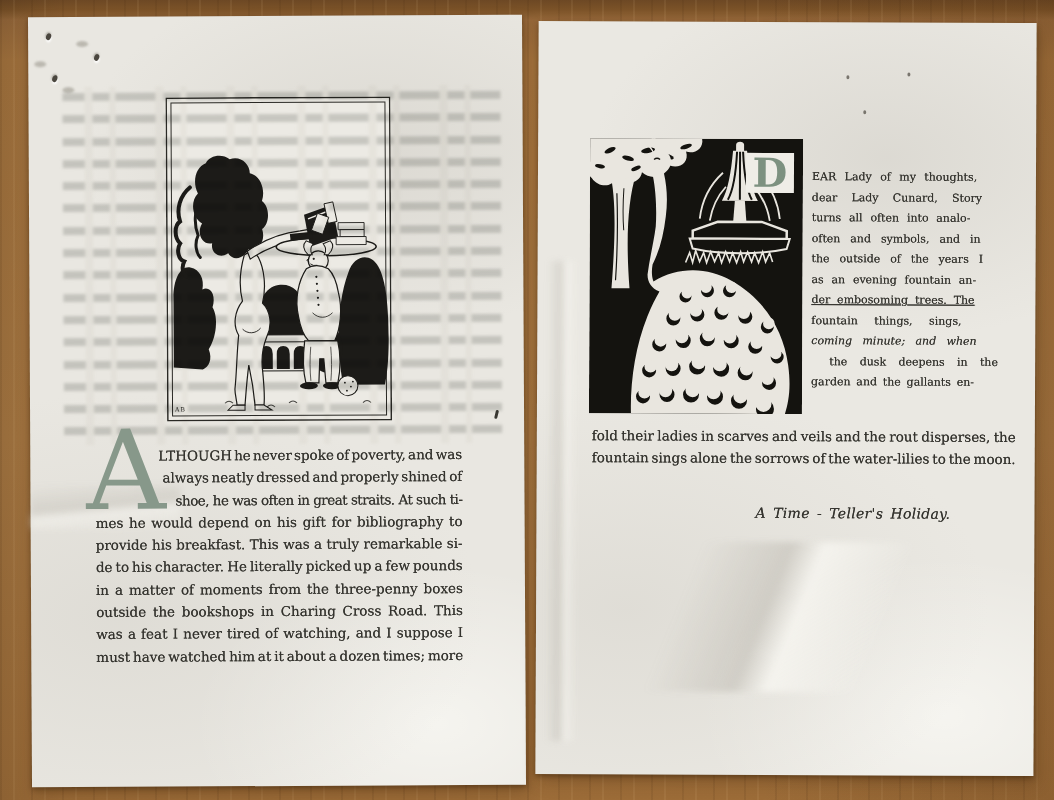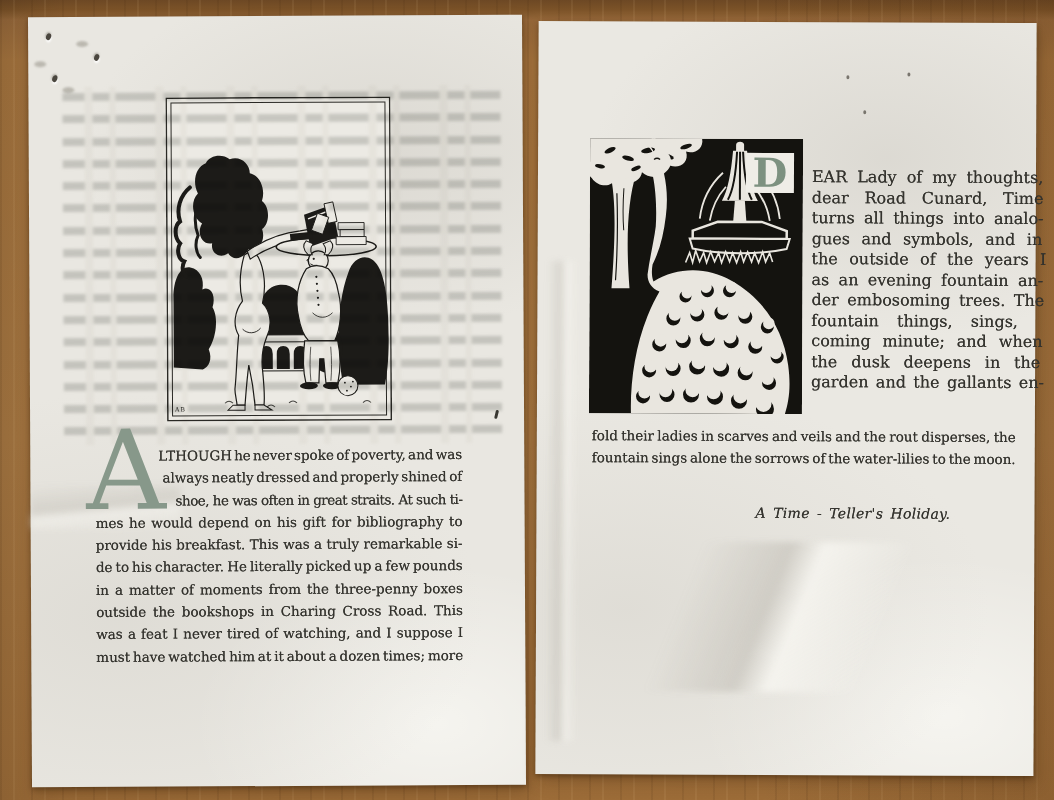--- a/index.html
+++ b/index.html
@@ -72,21 +72,21 @@
   .tb-left .jline{height:22.3px;line-height:22.3px;font-size:13.5px;}
   .ind0{margin-left:63px;width:304px;}
   .ind1{margin-left:67px;width:300px;}
   .ind2{margin-left:80px;width:287px;}
   .indN{width:367px;}
   .dropcap{
     position:absolute;left:56px;top:414px;z-index:4;
     font-size:110px;line-height:80px;color:#87988a;letter-spacing:0;
   }
   .tb-col{left:274px;top:145px;width:205px;}
-  .tb-col .jline{height:20.5px;line-height:20.5px;font-size:16px;width:205px;}
+  .tb-col .jline{height:20.5px;line-height:20.5px;font-size:11px;width:205px;}
   .tb-full{left:55px;top:404px;width:424px;}
   .tb-full .jline{height:21.5px;line-height:21.5px;font-size:13.5px;width:424px;}
   .attribution{left:219px;top:480px;width:230px;font-style:italic;font-size:14px;line-height:22.5px;word-spacing:2.5px;letter-spacing:.3px;}
 </style>
 </head>
 <body>
 
 <div class="wood"></div>
 
 <div class="page page-left">
@@ -310,29 +310,29 @@
       </g>
     </svg>
   </figure>
 
   <div class="dcap-box">
     <span>D</span>
   </div>
 
   <div class="txt tb-col">
     <span class="jline" style="word-spacing: 4.90486px; letter-spacing: 0px;">EAR Lady of my thoughts,</span>
-    <span class="jline" style="word-spacing: 10.7325px; letter-spacing: 0px;">dear Road Cunard, Time</span>
-    <span class="jline" style="word-spacing: 4.27597px; letter-spacing: 0px;">turns all things into analo-</span>
-    <span class="jline" style="word-spacing: 6.41656px; letter-spacing: 0px;">gues and symbols, and in</span>
+    <span class="jline" style="word-spacing: 10.7325px; letter-spacing: 0px;">dear Lady Cunard, Story</span>
+    <span class="jline" style="word-spacing: 4.27597px; letter-spacing: 0px;">turns all often into analo-</span>
+    <span class="jline" style="word-spacing: 6.41656px; letter-spacing: 0px;">often and symbols, and in</span>
     <span class="jline" style="word-spacing: 6.36136px; letter-spacing: 0px;">the outside of the years I</span>
     <span class="jline" style="word-spacing: 4.26816px; letter-spacing: 0px;">as an evening fountain an-</span>
-    <span class="jline" style="word-spacing: 3.394px; letter-spacing: 0px;">der embosoming trees. The</span>
+    <span class="jline" style="word-spacing: 3.394px; letter-spacing: 0px; text-decoration: underline;">der embosoming trees. The</span>
     <span class="jline" style="word-spacing: 13.0206px; letter-spacing: 0px;">fountain things, sings,</span>
-    <span class="jline" style="word-spacing: 6.8419px; letter-spacing: 0px;">coming minute; and when</span>
-    <span class="jline" style="word-spacing: 8.78763px; letter-spacing: 0px;">the dusk deepens in the</span>
+    <span class="jline" style="word-spacing: 6.8419px; letter-spacing: 0px; font-style: italic;">coming minute; and when</span>
+    <span class="jline" style="word-spacing: 8.78763px; letter-spacing: 0px; text-align: center;">the dusk deepens in the</span>
     <span class="jline" style="word-spacing: 2.2838px; letter-spacing: 0px;">garden and the gallants en-</span>
   </div>
 
   <div class="txt tb-full">
     <span class="jline" style="word-spacing: -1.00029px; letter-spacing: 0px;">fold their ladies in scarves and veils and the rout disperses, the</span>
     <span class="jline" style="word-spacing: -1.45187px; letter-spacing: 0px;">fountain sings alone the sorrows of the water-lilies to the moon.</span>
   </div>
 
   <div class="txt attribution">
     <div>A Time - Teller's Holiday.</div>

